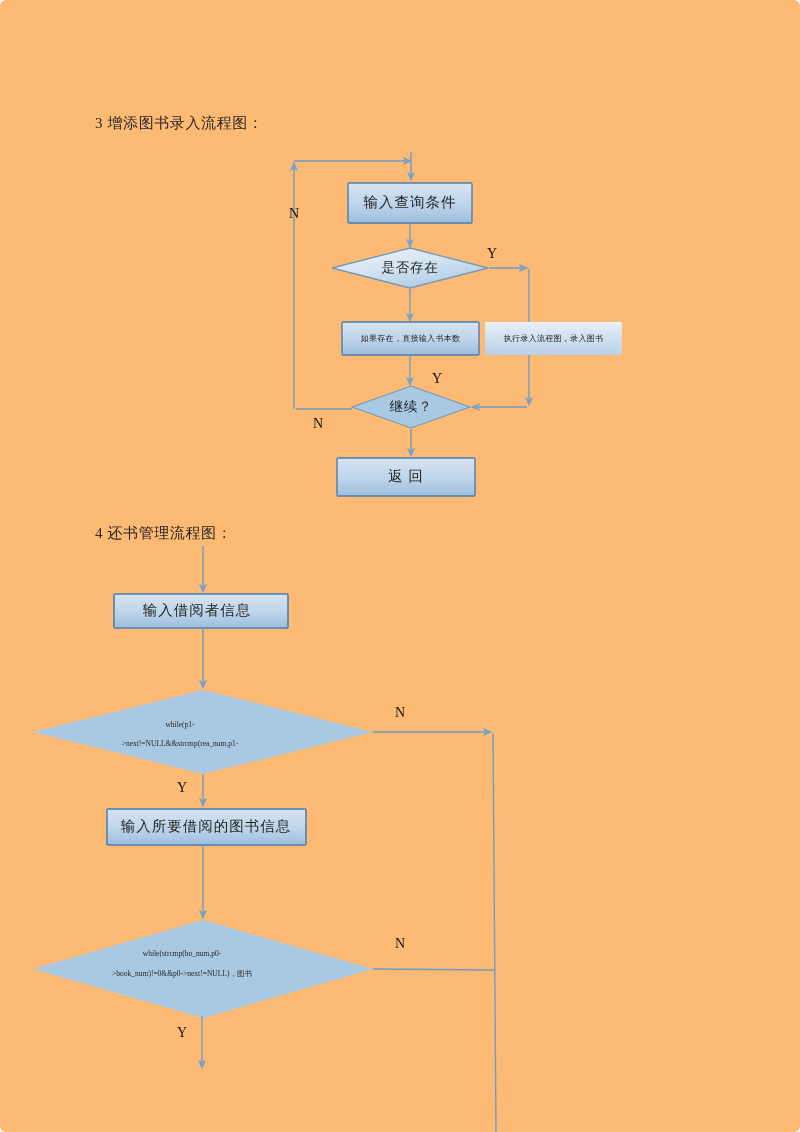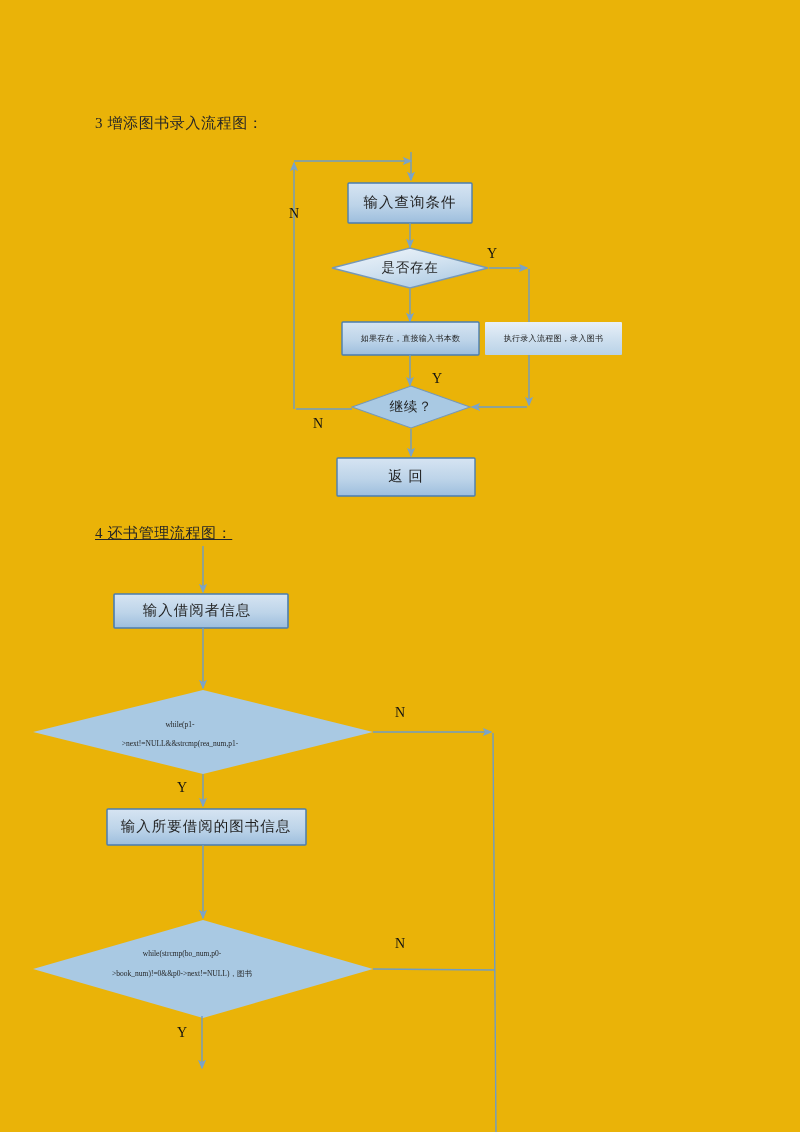--- a/index.html
+++ b/index.html
@@ -11,32 +11,33 @@
     width: 800px;
     height: 1132px;
     position: relative;
     font-family: "Liberation Serif", "DejaVu Serif", serif;
     color: #1a1a1a;
     overflow: hidden;
   }
   .page {
     position: absolute;
     inset: 0;
-    background: #eab308;
+    background: #fdba74;
+    border-radius: 6px;
   }
   .heading {
     position: absolute;
     font-family: "Liberation Serif", "DejaVu Serif", serif;
     font-size: 15px;
     color: #262626;
     letter-spacing: 0.6px;
     white-space: nowrap;
   }
   #heading-3 { left: 95px; top: 114px; }
-  #heading-4 { left: 95px; top: 524px; text-decoration: underline; }
+  #heading-4 { left: 95px; top: 524px; }
 
   .flow-svg {
     position: absolute;
     left: 0;
     top: 0;
     width: 800px;
     height: 1132px;
     pointer-events: none;
   }
   .node-text {

